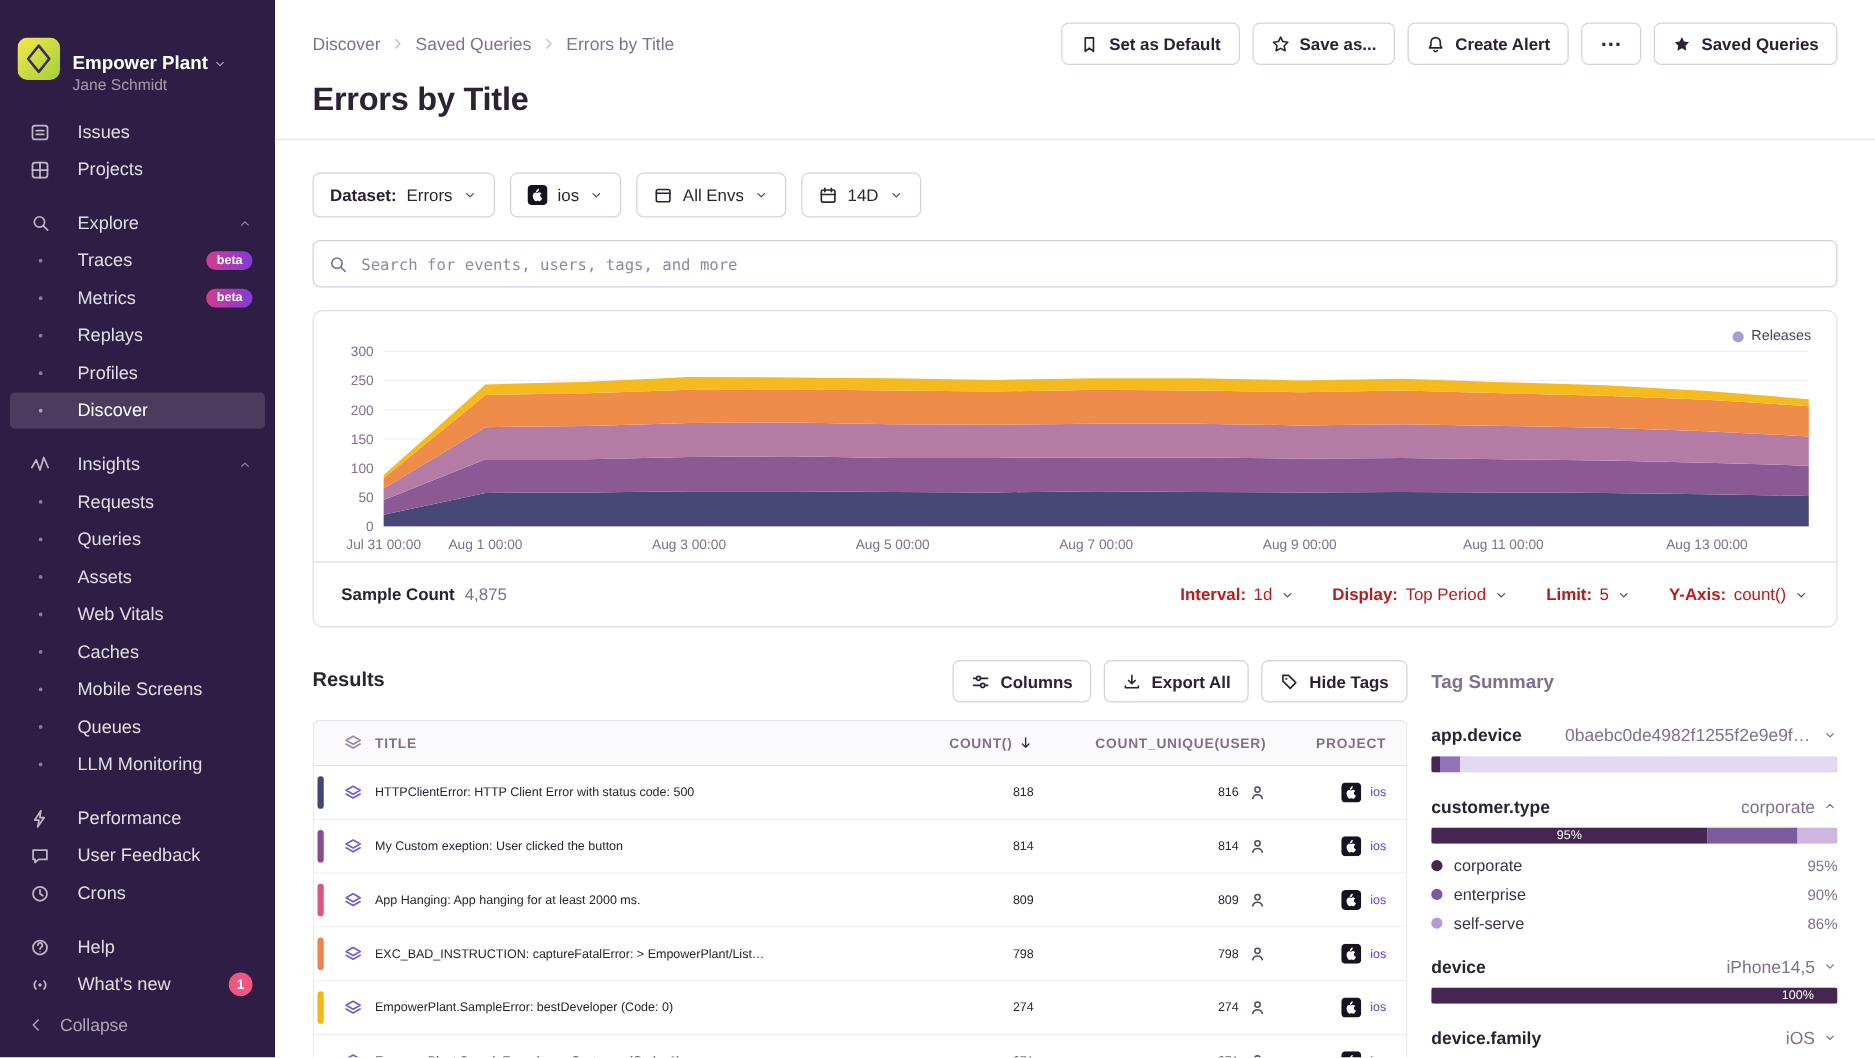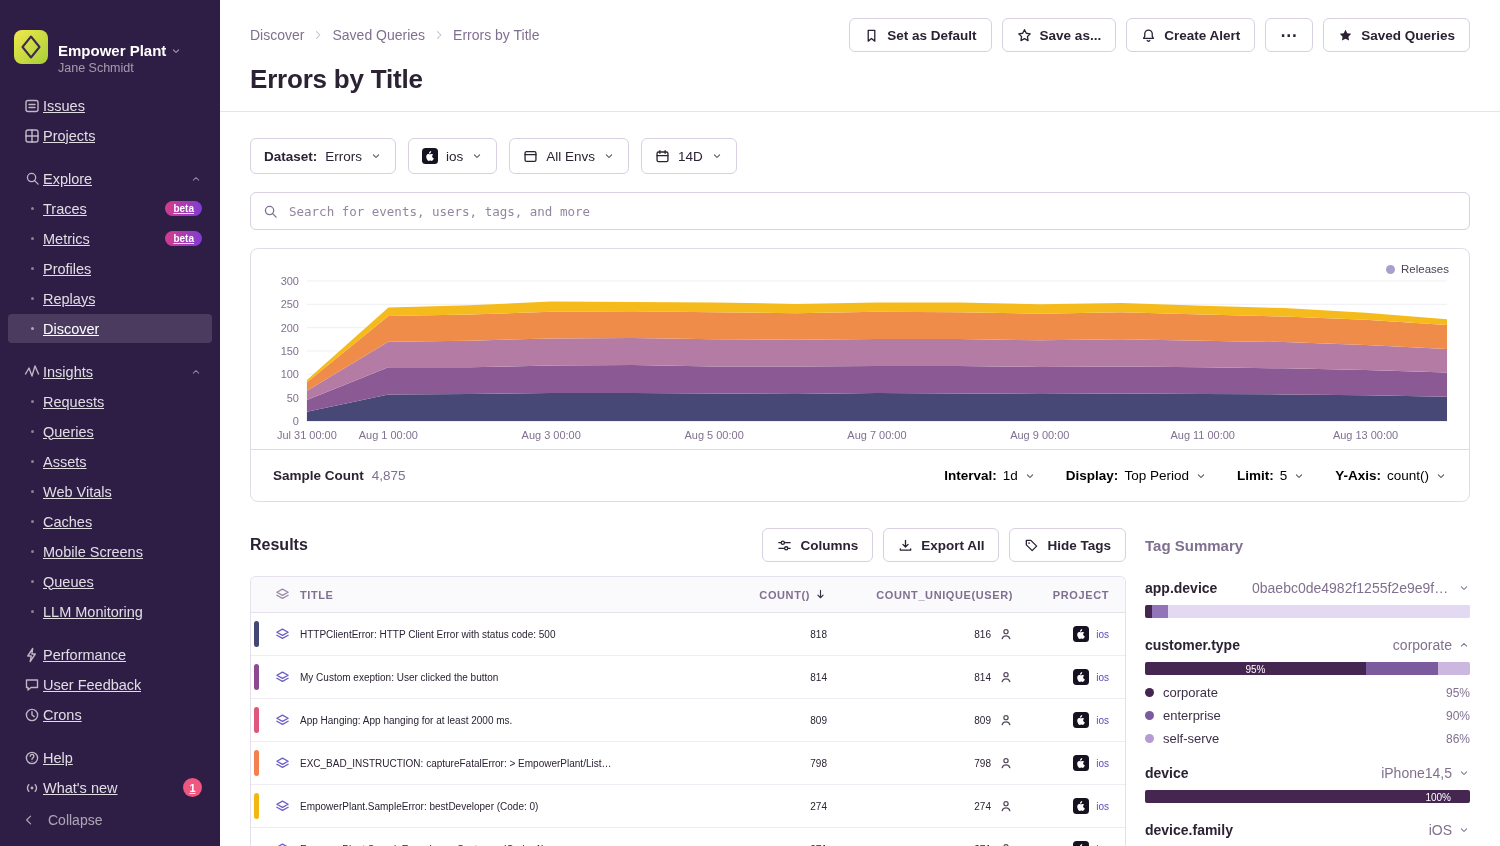--- a/index.html
+++ b/index.html
@@ -14,21 +14,21 @@
   
   .sidebar { width:220px; flex:none; background:#2e1d45; display:flex; flex-direction:column; padding:12px 0 8px; }
   .org { display:flex; gap:10px; align-items:center; padding:6px 14px 12px; cursor:pointer; }
   .logo { width:34px; height:34px; flex:none; }
   .org-meta { min-width:0;margin-top:24px; }
   .org-name { font-weight:700; color:#fff; font-size:15px; display:flex; align-items:center; gap:4px; }
   .org-name .chev { color:rgba(255,255,255,.6); display:flex; }
   .org-user { font-size:12.5px; color:rgba(255,255,255,.55); margin-top:2px; }
   #sidebar-nav { flex:1; overflow:hidden; }
   .side-group { margin:4px 0 14px; }
-  .side-item { display:flex; align-items:center; gap:1px; height:29px; padding:0 10px 0 14px; margin:1px 8px; border-radius:4px; font-size:14.5px; color:rgba(255,255,255,.85); cursor:pointer;text-decoration:underline; }
+  .side-item { display:flex; align-items:center; gap:20px; height:29px; padding:0 10px 0 14px; margin:1px 8px; border-radius:4px; font-size:14.5px; color:rgba(255,255,255,.85); cursor:pointer; }
   .side-item .sicon { width:20px; flex:none; display:flex; justify-content:center; align-items:center; opacity:.8; }
   .side-item .slabel { white-space:nowrap; overflow:hidden; text-overflow:ellipsis; }
   .side-item.active { background:rgba(255,255,255,.14); color:#fff; }
   .side-item.active .sicon { opacity:1; }
   .bullet { width:3px; height:3px; border-radius:50%; background:rgba(255,255,255,.55); display:block; }
   .schev { margin-left:auto; opacity:.55; display:flex; }
   .beta { margin-left:auto; background:linear-gradient(100deg,#d93b8b,#7d3bd9); color:#fff; font-size:10px; font-weight:700; padding:2px 8px; border-radius:20px; }
   .redbadge { margin-left:auto; background:#f05780; color:#fff; width:19px; height:19px; border-radius:50%; font-size:11px; font-weight:700; display:flex; align-items:center; justify-content:center; }
   .collapse-item { display:flex; align-items:center; gap:12px; padding:10px 14px 10px 22px; color:rgba(255,255,255,.6); font-size:14px; cursor:pointer; margin-top:auto; }
 
@@ -57,21 +57,21 @@
 
   .panel { border:1px solid #e0dce5; border-radius:8px; background:#fff; }
   .chart-wrap { position:relative; padding:10px 12px 2px; }
   #chart-svg { display:block; width:100%; height:188px; }
   .legend { position:absolute; top:14px; right:20px; display:flex; align-items:center; gap:6px; font-size:11.5px; color:#4d4158; }
   .ldot { width:9px; height:9px; border-radius:50%; background:#a99fce; }
   .panel-footer { display:flex; align-items:center; border-top:1px solid #e0dce5; height:52px; padding:0 22px; font-size:13.5px; }
   .sample b { font-weight:700; margin-right:8px; }
   .sample .muted { color:#80708f; }
   .pf-controls { margin-left:auto; display:flex; gap:30px; }
-  .ddl { display:inline-flex; align-items:center; gap:6px; background:none; border:0; font-family:inherit; font-size:13.5px; color:#000000; cursor:pointer; padding:0; }
+  .ddl { display:inline-flex; align-items:center; gap:6px; background:none; border:0; font-family:inherit; font-size:13.5px; color:#b91c1c; cursor:pointer; padding:0; }
   .ddl b { font-weight:700; }
   .ddl .chev { display:flex; color:#57475f; }
 
   .bottom { display:flex; align-items:flex-start; margin-top:26px; }
   .results-col { flex:1; min-width:0; margin-right:19px; }
   .results-head { display:flex; align-items:center; margin-bottom:14px; height:34px; }
   .results-head h2 { font-size:16px; font-weight:700; margin:0; color:#2b2233; }
   .results-actions { margin-left:auto; display:flex; gap:10px; }
 
   .table { border:1px solid #e6e0ec; border-radius:6px 6px 0 0; overflow:hidden; border-bottom:0; }
@@ -184,27 +184,27 @@
             <span class="sicon">
               <span class="bullet"></span>
             </span>
             <span class="slabel">Metrics</span>
             <span class="beta">beta</span>
           </div>
           <div class="side-item sub">
             <span class="sicon">
               <span class="bullet"></span>
             </span>
+            <span class="slabel">Replays</span>
+          </div>
+          <div class="side-item sub">
+            <span class="sicon">
+              <span class="bullet"></span>
+            </span>
             <span class="slabel">Profiles</span>
-          </div>
-          <div class="side-item sub">
-            <span class="sicon">
-              <span class="bullet"></span>
-            </span>
-            <span class="slabel">Replays</span>
           </div>
           <div class="side-item sub active">
             <span class="sicon">
               <span class="bullet"></span>
             </span>
             <span class="slabel">Discover</span>
           </div>
         </div>
         <div class="side-group">
           <div class="side-item side-header">

